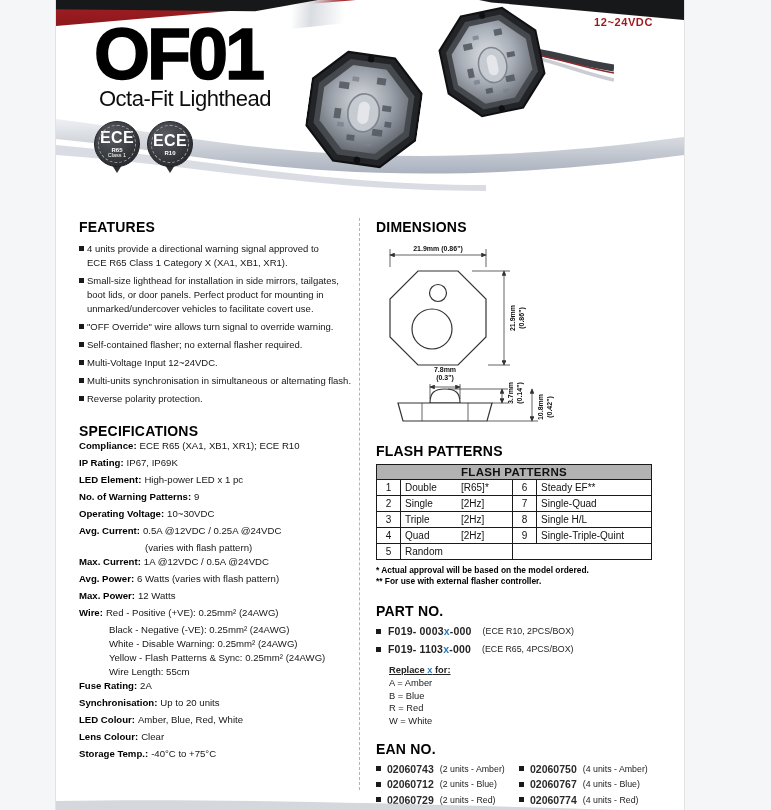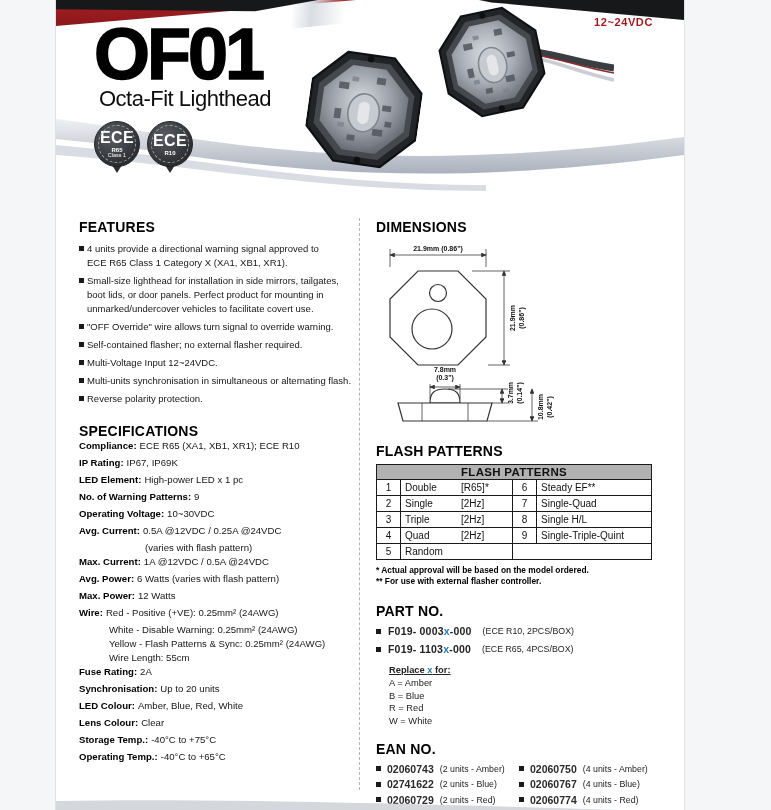--- a/index.html
+++ b/index.html
@@ -269,38 +269,38 @@
         <div class="spec-line" data-indent="1"><span class="spec-label"></span><span class="spec-value">(varies with flash pattern)</span></div>
 
         <div class="spec-line"><span class="spec-label">Max. Current:</span><span class="spec-value">1A @12VDC / 0.5A @24VDC</span></div>
 
         <div class="spec-line"><span class="spec-label">Avg. Power:</span><span class="spec-value">6 Watts (varies with flash pattern)</span></div>
 
         <div class="spec-line"><span class="spec-label">Max. Power:</span><span class="spec-value">12 Watts</span></div>
 
         <div class="spec-line"><span class="spec-label">Wire:</span><span class="spec-value">Red - Positive (+VE): 0.25mm² (24AWG)</span></div>
 
+        <div class="spec-line" data-indent="2"><span class="spec-label"></span><span class="spec-value">Black - Negative (-VE): 0.25mm² (24AWG)</span></div>
 
         <div class="spec-line" data-indent="2"><span class="spec-label"></span><span class="spec-value">White - Disable Warning: 0.25mm² (24AWG)</span></div>
 
         <div class="spec-line" data-indent="2"><span class="spec-label"></span><span class="spec-value">Yellow - Flash Patterns &amp; Sync: 0.25mm² (24AWG)</span></div>
 
         <div class="spec-line" data-indent="2"><span class="spec-label"></span><span class="spec-value">Wire Length: 55cm</span></div>
 
         <div class="spec-line"><span class="spec-label">Fuse Rating:</span><span class="spec-value">2A</span></div>
 
         <div class="spec-line"><span class="spec-label">Synchronisation:</span><span class="spec-value">Up to 20 units</span></div>
 
         <div class="spec-line"><span class="spec-label">LED Colour:</span><span class="spec-value">Amber, Blue, Red, White</span></div>
 
         <div class="spec-line"><span class="spec-label">Lens Colour:</span><span class="spec-value">Clear</span></div>
 
         <div class="spec-line"><span class="spec-label">Storage Temp.:</span><span class="spec-value">-40°C to +75°C</span></div>
 
-        <div class="spec-line"><span class="spec-label">Operating Temp.:</span><span class="spec-value">-40°C to +65°C</span></div>
 
     </div>
   </div>
 
   <div class="col-right">
     <div class="h">DIMENSIONS</div>
 
     <svg class="dims-svg" width="280" height="188" viewBox="0 0 280 188">
       <defs>
         <marker id="arr" markerWidth="7" markerHeight="6" refX="6" refY="3" orient="auto-start-reverse">
@@ -428,21 +428,21 @@
       <div class="ean-col">
 
           <div class="ean-item">
             <span class="sq" style="margin-top:0"></span>
             <span class="ean-code">02060743</span>
             <span class="ean-desc">(2 units - Amber)</span>
           </div>
 
           <div class="ean-item">
             <span class="sq" style="margin-top:0"></span>
-            <span class="ean-code">02741622</span>
+            <span class="ean-code">02060712</span>
             <span class="ean-desc">(2 units - Blue)</span>
           </div>
 
           <div class="ean-item">
             <span class="sq" style="margin-top:0"></span>
             <span class="ean-code">02060729</span>
             <span class="ean-desc">(2 units - Red)</span>
           </div>
 
           <div class="ean-item">

